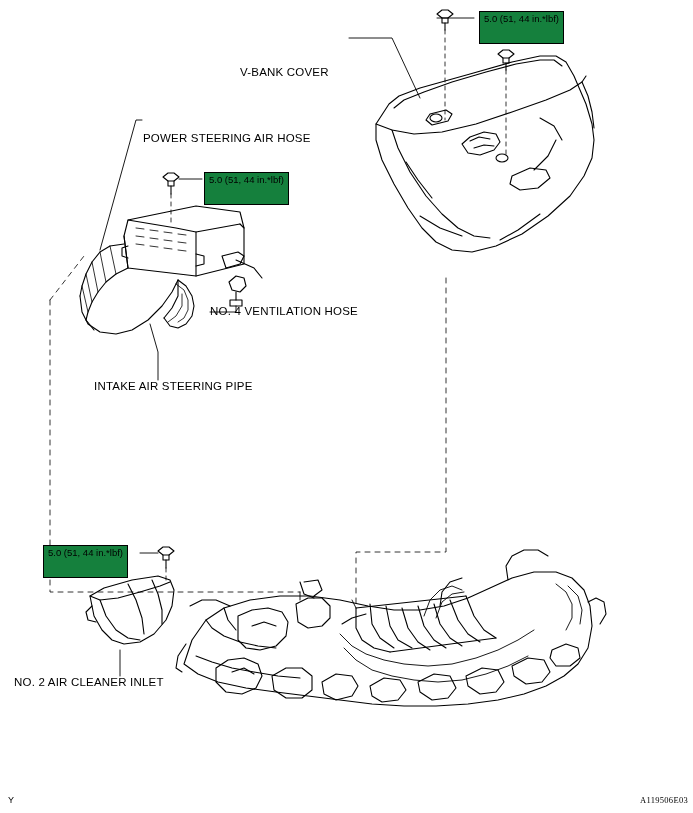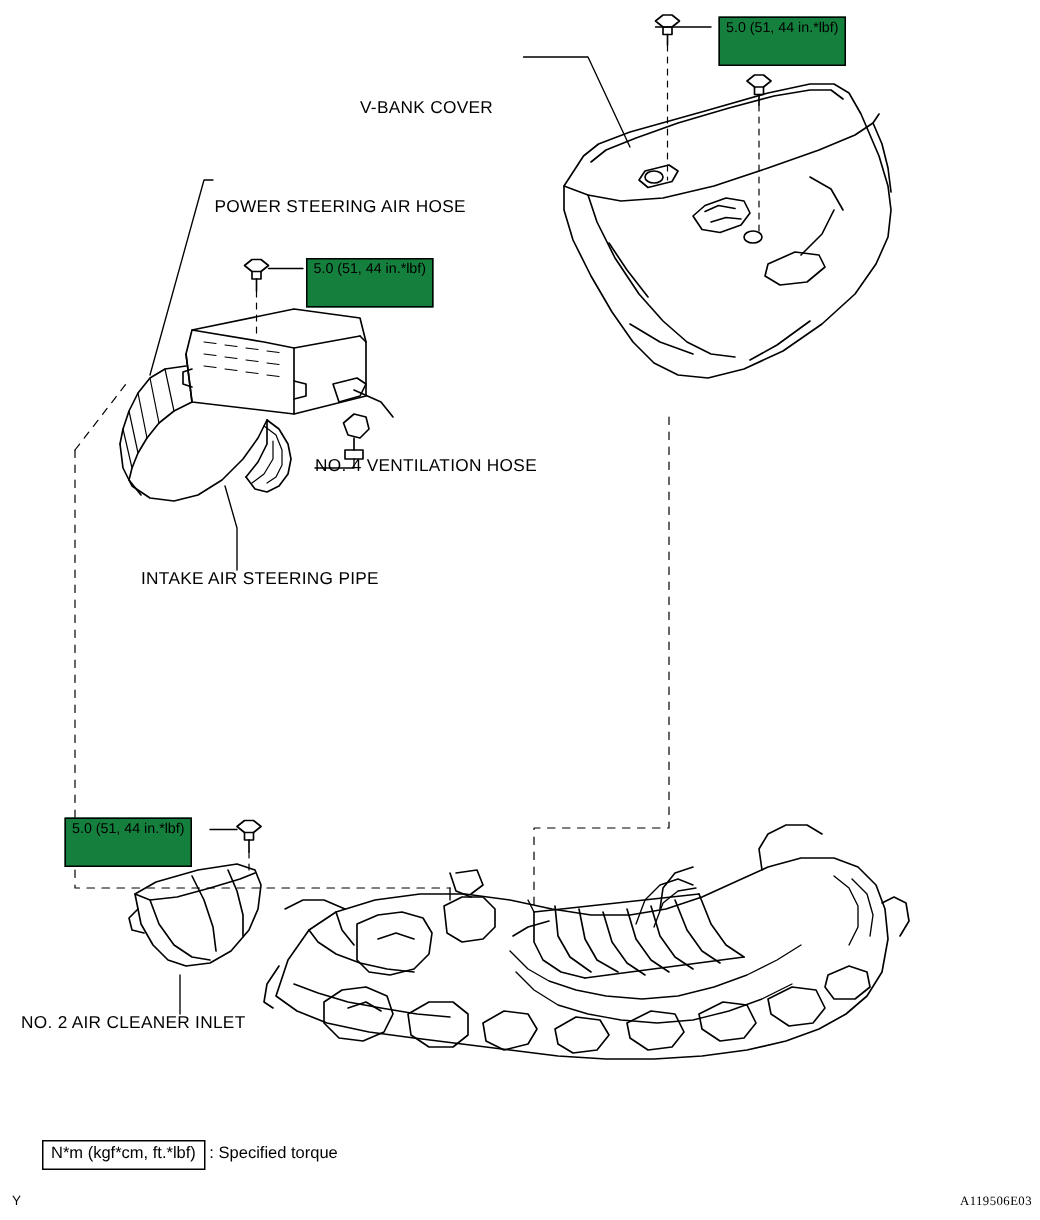--- a/index.html
+++ b/index.html
@@ -249,20 +249,17 @@
   <div class="lbl" style="left:240px; top:31px;margin-top:36px;">V-BANK COVER</div>
   <div class="lbl" style="left:143px; top:113px;margin-top:20px;">POWER STEERING AIR HOSE</div>
   <div class="lbl" style="left:210px; top:306px;">NO. 4 VENTILATION HOSE</div>
   <div class="lbl" style="left:94px; top:381px;">INTAKE AIR STEERING PIPE</div>
   <div class="lbl" style="left:14px; top:677px;">NO. 2 AIR CLEANER INLET</div>
 
   <div class="torque" style="left:479px; top:11px;">5.0 (51, 44 in.*lbf)</div>
   <div class="torque" style="left:204px; top:172px;">5.0 (51, 44 in.*lbf)</div>
   <div class="torque" style="left:43px; top:545px;">5.0 (51, 44 in.*lbf)</div>
 
-  <div class="legend" style="left:28px; top:760px;">
-    <span class="boxed">N*m (kgf*cm, ft.*lbf)</span><span class="tail">: Specified torque</span>
-  </div>
 
   <div class="corner-y" style="left:8px; top:795px;">Y</div>
   <div class="corner-code" style="left:640px; top:795px;font-family:Liberation Serif, serif;">A119506E03</div>
 
 </div>
 
 </body></html>

